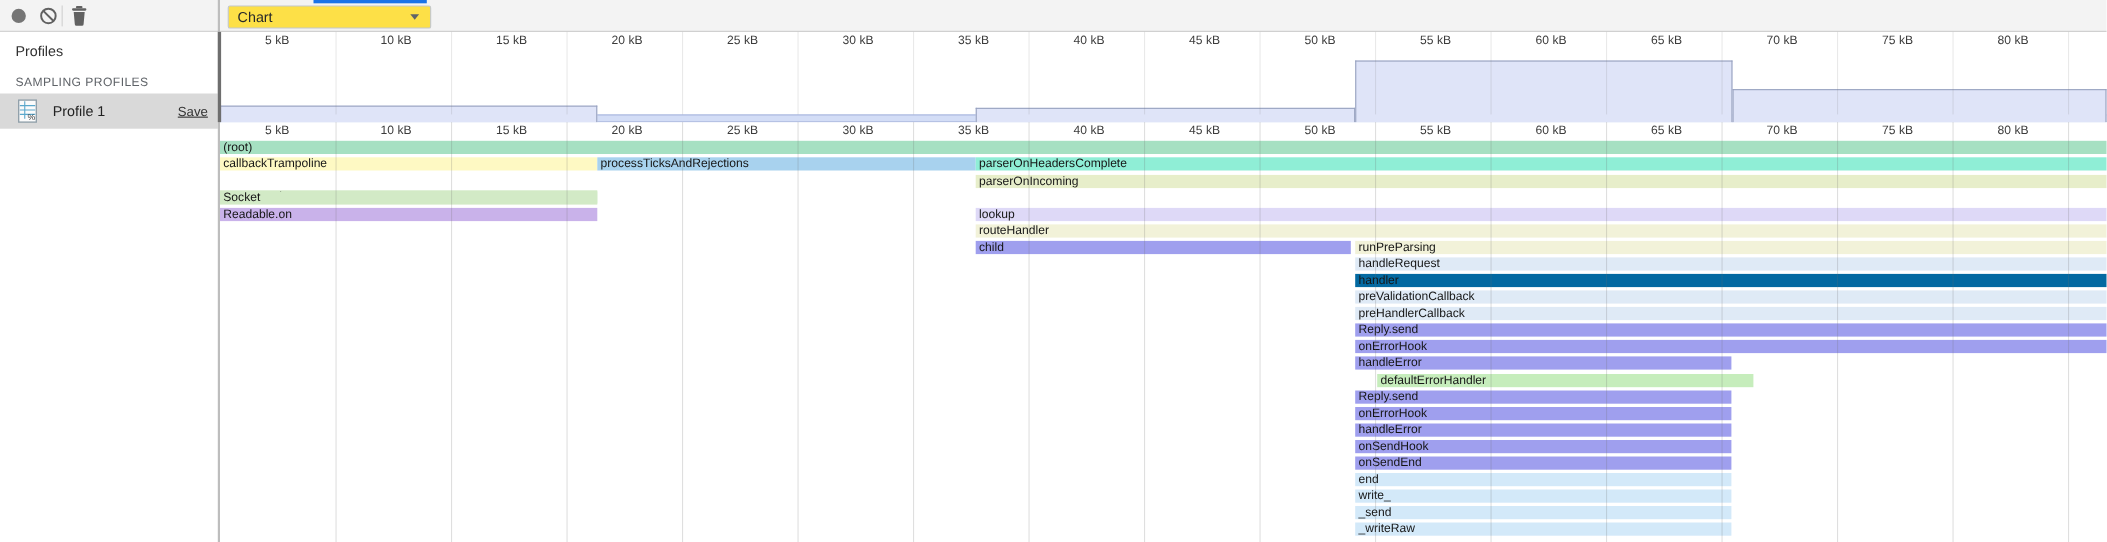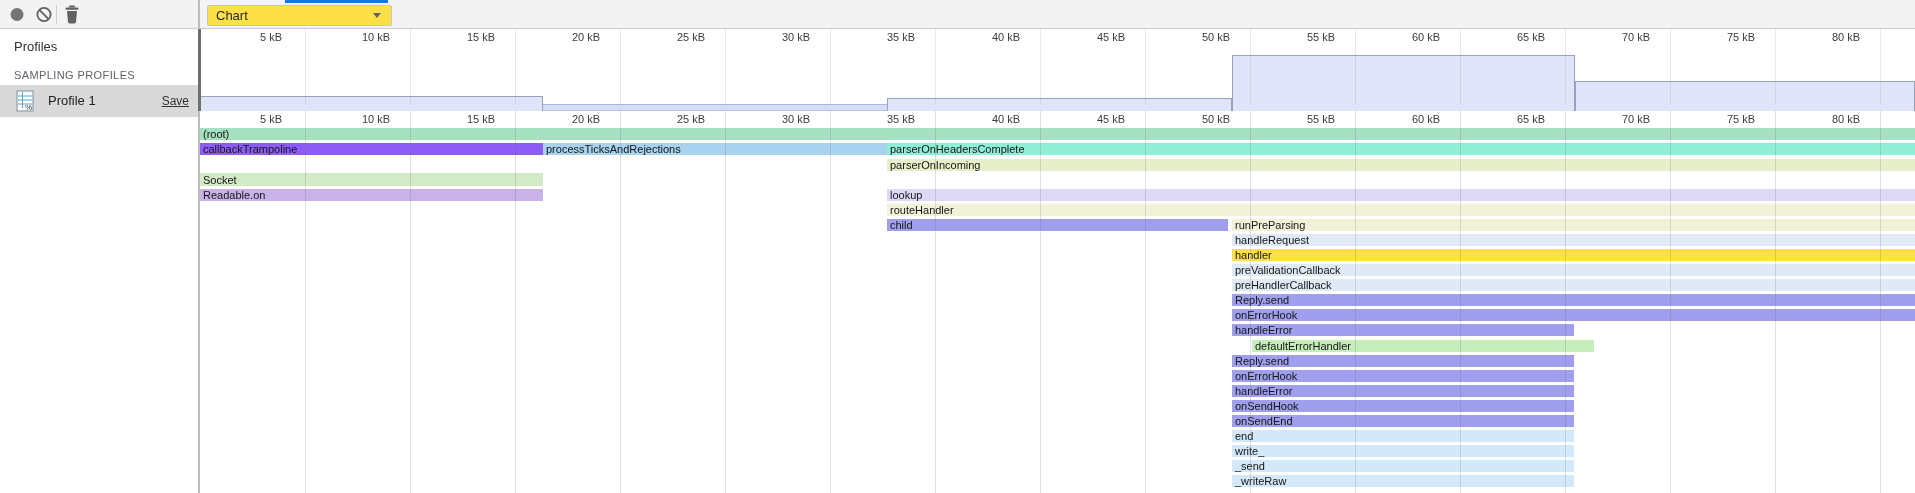--- a/index.html
+++ b/index.html
@@ -30,21 +30,21 @@
   .divider{position:absolute;left:198px;top:0;width:2px;height:493px;background:#bdbdbd}
   
   #canvas{position:absolute;left:0;top:0;width:1915px;height:493px}
   .range-handle{position:absolute;left:198px;top:29px;width:3px;height:82px;background:#6e6e6e;z-index:6}
   .strip{position:absolute;left:200px;top:104px;width:1715px;height:7px;background:#d3ddf6;
     border-top:1px solid #a9b6dd;border-bottom:1px solid #b6c2e4;box-sizing:border-box;z-index:1}
   .band{position:absolute;background:#dfe4f8;border:1px solid #98a2bf;border-bottom:none;box-sizing:border-box;z-index:2}
   .gl{position:absolute;width:1px;z-index:3;pointer-events:none}
   .gl.ov{background:rgba(120,120,120,.16)}
   .gl.fl{background:rgba(110,110,110,.22)}
-  .tick{position:absolute;width:60px;text-align:center;font-size:11px;color:#3c3c3c;z-index:4;pointer-events:none}
+  .tick{position:absolute;width:60px;text-align:left;font-size:11px;color:#3c3c3c;z-index:4;pointer-events:none}
   .frame{position:absolute;box-sizing:border-box;overflow:hidden;white-space:nowrap;
     font-size:11px;line-height:12px;color:#161616;padding-left:3px;z-index:2;cursor:default}
   .frame span{position:relative;z-index:5}
   .frame.dotted{background-image:radial-gradient(circle,rgba(255,255,255,.7) 1px,transparent 1.4px);
     background-size:8px 5px}
 </style>
 </head>
 <body>
 
 <div id="canvas">
@@ -112,33 +112,33 @@
     <div class="tick" style="left: 1711px; top: 113px;">75 kB</div>
     <div class="gl ov" style="left: 1880px; top: 29px; height: 75px;"></div>
     <div class="gl fl" style="left: 1880px; top: 111px; height: 382px;"></div>
     <div class="tick" style="left: 1816px; top: 31px;">80 kB</div>
     <div class="tick" style="left: 1816px; top: 113px;">80 kB</div>
     <div class="band" style="left: 200px; width: 343px; top: 96px; height: 15px;"></div>
     <div class="band" style="left: 887px; width: 345px; top: 98px; height: 13px;"></div>
     <div class="band" style="left: 1232px; width: 343px; top: 55px; height: 56px;"></div>
     <div class="band" style="left: 1575px; width: 340px; top: 81px; height: 30px;"></div>
     <div class="frame" style="left: 200px; width: 1715px; top: 128px; height: 12.2px; background: rgb(166, 224, 194);"><span>(root)</span></div>
-    <div class="frame" style="left: 200px; width: 343px; top: 143px; height: 12.2px; background: #8b5cf6;"><span>callbackTrampoline</span></div>
+    <div class="frame" style="left: 200px; width: 343px; top: 143px; height: 12.2px; background: #fef9c3;"><span>callbackTrampoline</span></div>
     <div class="frame" style="left: 543px; width: 344px; top: 143px; height: 12.2px; background: rgb(168, 210, 238);"><span>processTicksAndRejections</span></div>
     <div class="frame" style="left: 887px; width: 1028px; top: 143px; height: 12.2px; background: rgb(143, 238, 214);"><span>parserOnHeadersComplete</span></div>
     <div class="frame" style="left: 200px; width: 343px; top: 173px; height: 12.2px; background: rgb(210, 234, 198);"><span>onconnection</span></div>
     <div class="frame" style="left: 887px; width: 1028px; top: 159px; height: 12.2px; background: rgb(231, 238, 202);"><span>parserOnIncoming</span></div>
     <div class="frame" style="left: 200px; width: 343px; top: 174px; height: 12.2px; background: rgb(210, 234, 198);"><span>Socket</span></div>
     <div class="frame" style="left: 200px; width: 343px; top: 189px; height: 12.2px; background: rgb(201, 178, 234);"><span>Readable.on</span></div>
     <div class="frame" style="left: 887px; width: 1028px; top: 189px; height: 12.2px; background: rgb(222, 217, 247);"><span>lookup</span></div>
     <div class="frame dotted" style="left: 887px; width: 341px; top: 219px; height: 12.2px; background: rgb(159, 159, 238);"><span>child</span></div>
     <div class="frame" style="left: 887px; width: 1028px; top: 204px; height: 12.2px; background: rgb(242, 242, 217);"><span>routeHandler</span></div>
     <div class="frame" style="left: 1232px; width: 683px; top: 219px; height: 12.2px; background: rgb(242, 242, 217);"><span>runPreParsing</span></div>
     <div class="frame" style="left: 1232px; width: 683px; top: 234px; height: 12.2px; background: rgb(223, 234, 246);"><span>handleRequest</span></div>
-    <div class="frame" style="left: 1232px; width: 683px; top: 249px; height: 12.2px; background: #fde047;"><span>handler</span></div>
+    <div class="frame" style="left: 1232px; width: 683px; top: 249px; height: 12.2px; background: #0369a1;"><span>handler</span></div>
     <div class="frame" style="left: 1232px; width: 683px; top: 264px; height: 12.2px; background: rgb(223, 234, 246);"><span>preValidationCallback</span></div>
     <div class="frame" style="left: 1232px; width: 683px; top: 279px; height: 12.2px; background: rgb(223, 234, 246);"><span>preHandlerCallback</span></div>
     <div class="frame" style="left: 1232px; width: 683px; top: 294px; height: 12.2px; background: rgb(159, 159, 238);"><span>Reply.send</span></div>
     <div class="frame" style="left: 1232px; width: 683px; top: 309px; height: 12.2px; background: rgb(159, 159, 238);"><span>onErrorHook</span></div>
     <div class="frame" style="left: 1232px; width: 342px; top: 324px; height: 12.2px; background: rgb(159, 159, 238);"><span>handleError</span></div>
     <div class="frame" style="left: 1232px; width: 342px; top: 340px; height: 12.2px; background: rgb(198, 237, 188); margin-left: 20px;"><span>defaultErrorHandler</span></div>
     <div class="frame" style="left: 1232px; width: 342px; top: 355px; height: 12.2px; background: rgb(159, 159, 238);"><span>Reply.send</span></div>
     <div class="frame" style="left: 1232px; width: 342px; top: 370px; height: 12.2px; background: rgb(159, 159, 238);"><span>onErrorHook</span></div>
     <div class="frame" style="left: 1232px; width: 342px; top: 385px; height: 12.2px; background: rgb(159, 159, 238);"><span>handleError</span></div>
     <div class="frame" style="left: 1232px; width: 342px; top: 400px; height: 12.2px; background: rgb(159, 159, 238);"><span>onSendHook</span></div>

